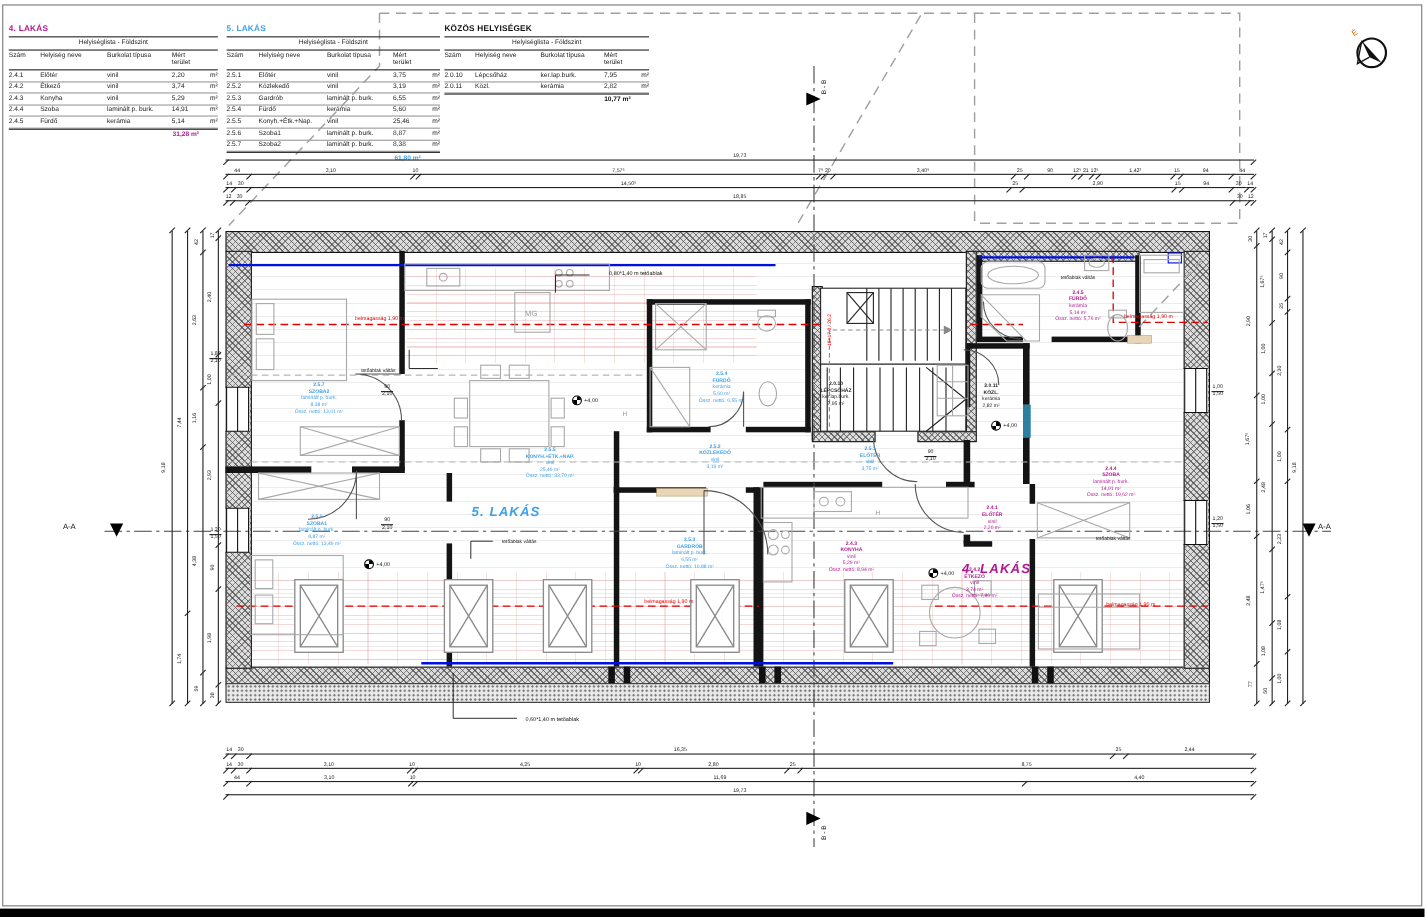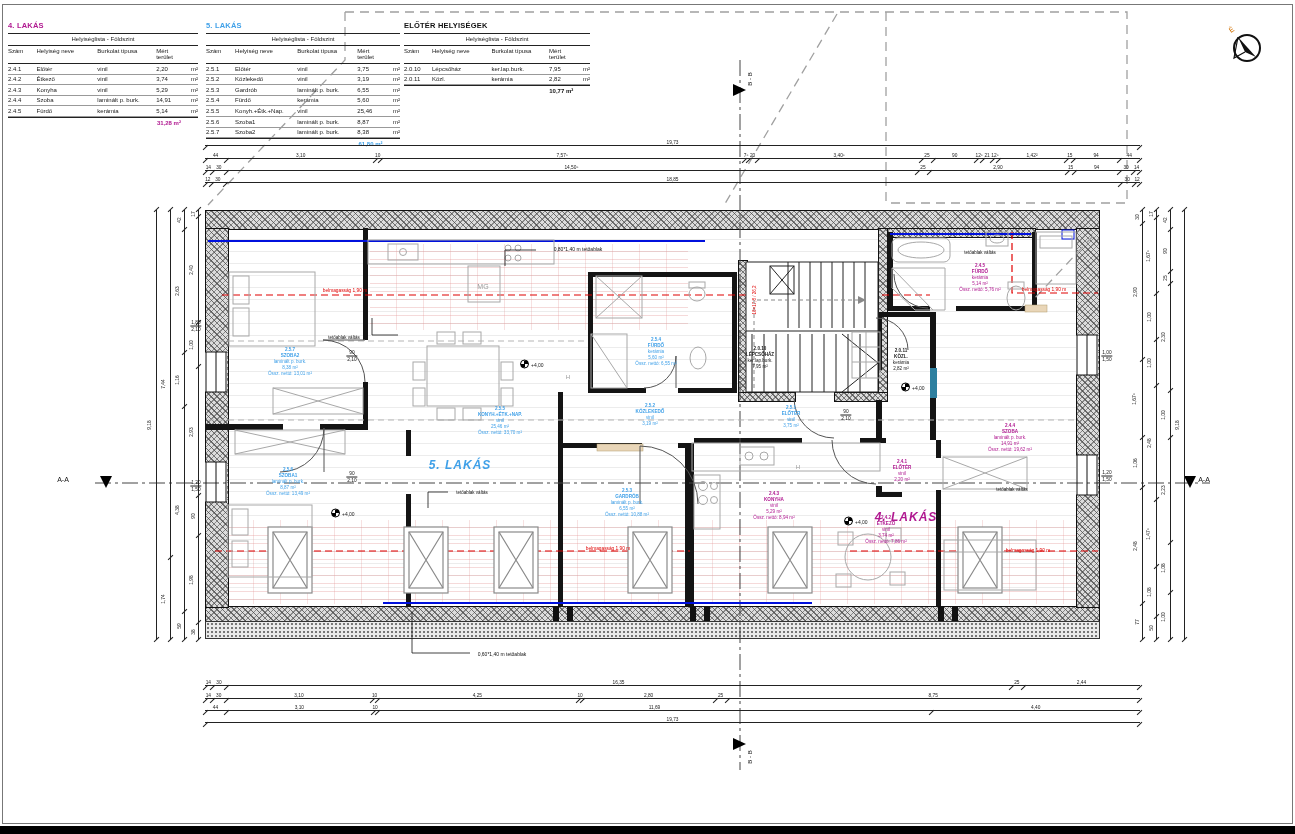--- a/index.html
+++ b/index.html
@@ -408,21 +408,21 @@
         <div class="t-row">
           <span class="c0">2.5.7</span>
           <span class="c1">Szoba2</span>
           <span class="c2">laminált p. burk.</span>
           <span class="c3">8,38</span>
           <span class="c4">m²</span>
         </div>
         <div class="t-total" style="color: rgb(63, 160, 232);">61,80 m²</div>
       </div>
       <div class="tbl" style="left: 404px; top: 22px; width: 186px;">
-        <div class="t-title" style="color: rgb(17, 17, 17);">ELŐTÉR HELYISÉGEK</div>
+        <div class="t-title" style="color: rgb(17, 17, 17);">KÖZÖS HELYISÉGEK</div>
         <div class="t-sub">Helyiséglista - Földszint</div>
         <div class="t-head">
           <span class="c0">Szám</span>
           <span class="c1">Helyiség neve</span>
           <span class="c2">Burkolat típusa</span>
           <span class="c3">Mért terület</span>
           <span class="c4"></span>
         </div>
         <div class="t-row">
           <span class="c0">2.0.10</span>

